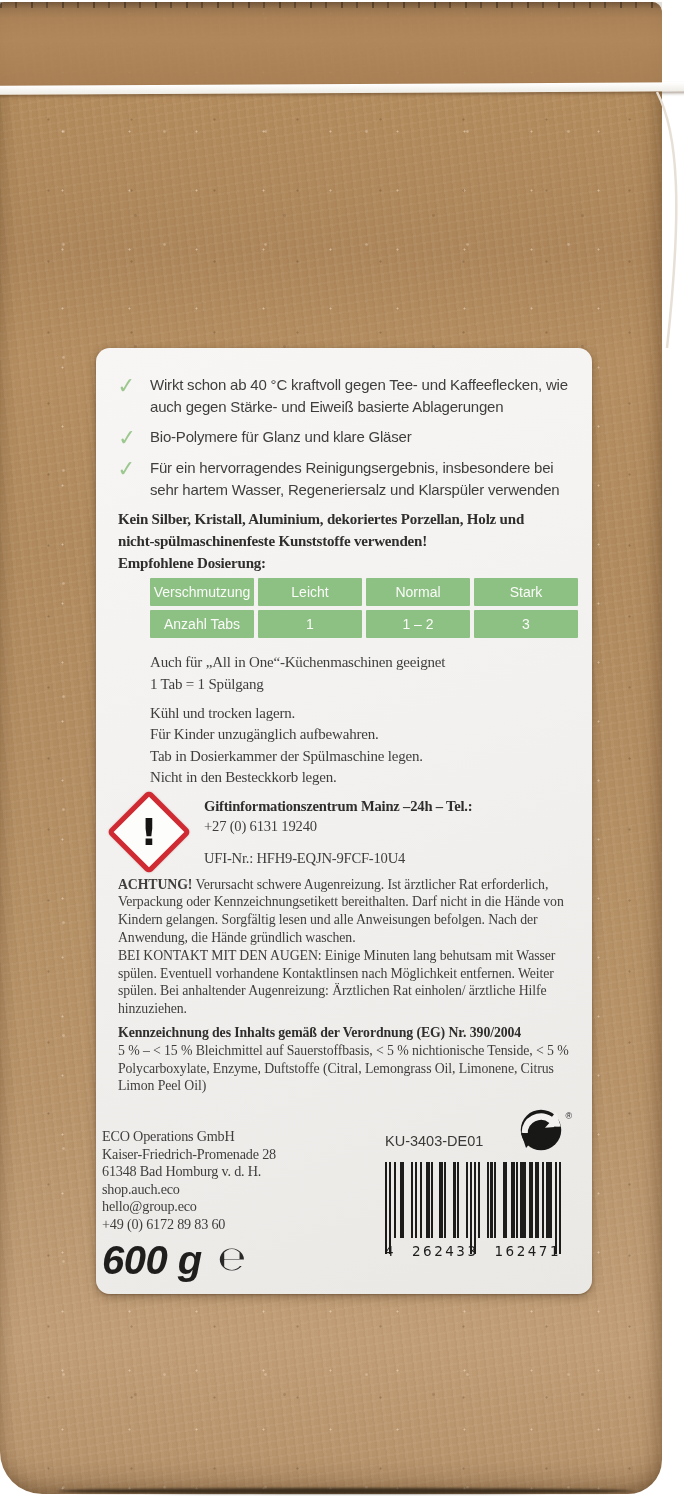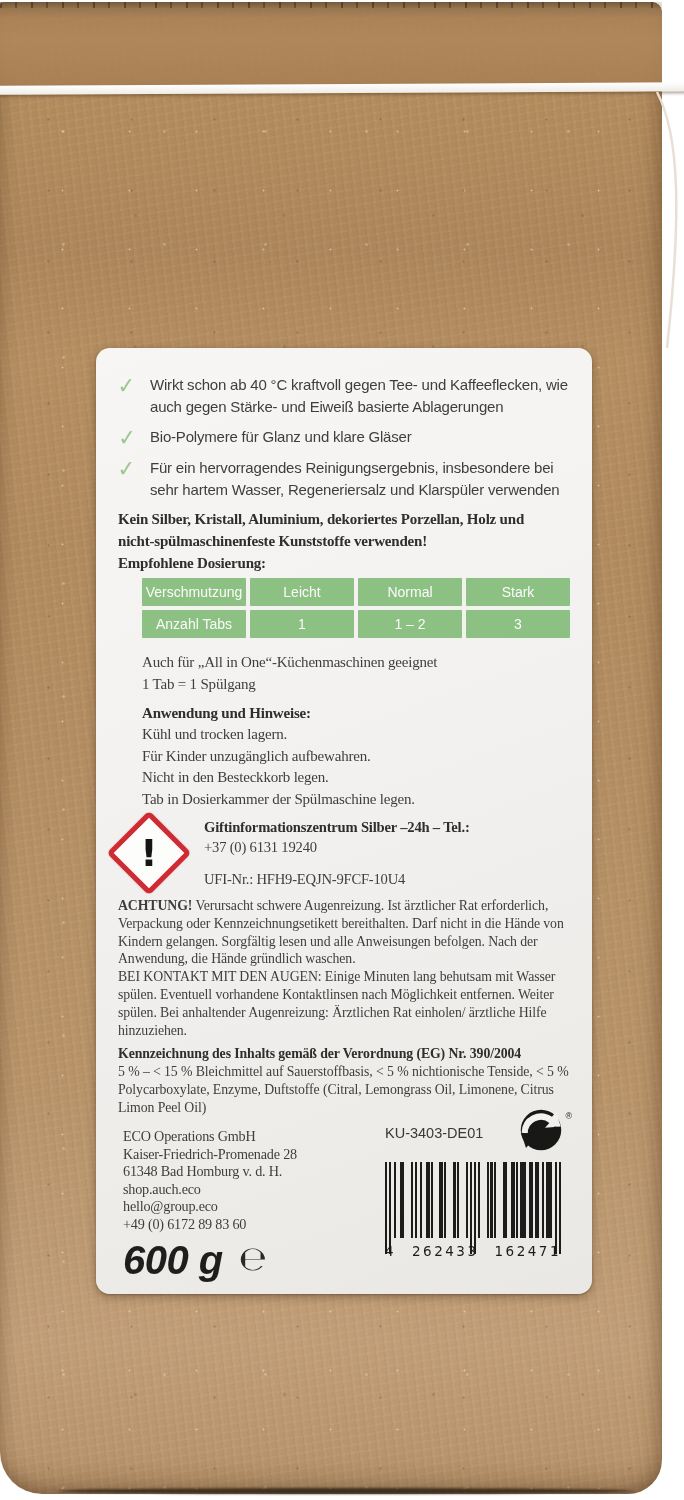--- a/index.html
+++ b/index.html
@@ -35,21 +35,21 @@
   .bag-bottom-shadow{position:absolute;left:56px;right:28px;bottom:0;height:6px;background:#2a2014;
     border-radius:50%;opacity:.8;filter:blur(1px);}
   
   .label{position:absolute;left:96px;top:346px;width:496px;height:946px;box-sizing:border-box;
     background:linear-gradient(160deg,#f7f6f4 0%,#f2f1ef 45%,#e9e8e5 100%);
     border-radius:14px;box-shadow:0 3px 10px rgba(60,40,20,.38),0 1px 2px rgba(60,40,20,.3);
     padding:26px 22px 0 22px;color:#3f3e3c;font-size:15px;letter-spacing:-0.2px;line-height:22px;}
   .label p{margin:0;font-family:Liberation Serif, serif;}
   .bold{font-weight:bold;color:#2f2e2c;}
   .pre{white-space:pre-line;}
-  .indent{margin-left:24px;}
+  .indent{margin-left:32px;}
   
   .bullet{display:flex;gap:8px;margin-bottom:7px;}
   .bullet:first-child{margin-bottom:8px;}
   .check{flex:0 0 24px;font-family:"DejaVu Sans",sans-serif;font-weight:bold;font-size:22px;
     line-height:24px;color:var(--check-green);transform:rotate(-4deg);}
   .btext{width:420px;}
   
   .warn{margin-top:8px;width:428px;}
   .dos-h{margin-top:6px;}
   .dosage{margin-top:4px;display:grid;grid-template-columns:repeat(4,1fr);gap:4px;width:428px;}
@@ -65,27 +65,27 @@
     box-shadow:0 0 2px rgba(120,30,30,.3);}
   .excl{transform:rotate(-45deg);font-weight:bold;font-size:38px;color:#161514;
     font-family:"DejaVu Sans",sans-serif;line-height:1;}
   .ptext{line-height:20px;font-size:14.6px;}
   .ufi{margin-top:12px !important;}
   
   .small{font-size:13.8px;line-height:17.8px;letter-spacing:-0.1px;}
   .hz1{margin-top:4px !important;}
   .kenn{margin-top:6px;}
   
-  .footer-left{position:absolute;left:27px;top:780px;font-size:14.2px;line-height:17.5px;}
+  .footer-left{position:absolute;left:6px;top:780px;font-size:14.2px;line-height:17.5px;}
   .weight-row{margin-top:4px;display:flex;align-items:flex-start;font-style:italic;}
   .weight{font-size:40px;font-weight:bold;color:#1f1e1c;letter-spacing:-0.5px;line-height:46px;}
   .esign{font-family:"DejaVu Sans",sans-serif;font-size:33px;margin-left:16px;line-height:44px;color:#2a2927;}
   .footer-right{position:absolute;left:289px;top:760px;width:178px;}
   .fr-top{display:flex;justify-content:space-between;align-items:flex-start;height:50px;}
-  .ku{margin-top:14px;font-size:14.5px;color:#3a3937;letter-spacing:0;}
+  .ku{margin-top:22px;font-size:14.5px;color:#3a3937;letter-spacing:0;}
   .gd-wrap{position:relative;width:44px;height:44px;}
   .gd-r{position:absolute;top:-3px;right:-9px;font-size:9px;color:#1c1c1c;}
   .barcode{position:relative;margin-top:4px;height:100px;}
   .bars{position:absolute;top:0;left:0;width:176px;height:92px;}
   .bars i{position:absolute;top:0;display:block;background:var(--bar-black);}
   .bc-digits{position:absolute;left:0;right:2px;bottom:0;display:flex;justify-content:space-between;
     font-size:13.5px;letter-spacing:2.5px;color:#1c1c1b;font-family:"DejaVu Sans",sans-serif;}
 </style>
 </head>
 <body>
@@ -127,36 +127,35 @@
         <div class="cell">1 – 2</div>
         <div class="cell">3</div>
       </div>
 
       <div class="suit indent">
         <p>Auch für „All in One“-Küchenmaschinen geeignet</p>
         <p>1 Tab = 1 Spülgang</p>
       </div>
 
       <div class="usage indent">
-        <p class="bold">Anwendung und Hinweise:</p>
         <p>Kühl und trocken lagern.</p>
         <p>Für Kinder unzugänglich aufbewahren.</p>
+        <p>Tab in Dosierkammer der Spülmaschine legen.</p>
         <p>Nicht in den Besteckkorb legen.</p>
-        <p>Tab in Dosierkammer der Spülmaschine legen.</p>
       </div>
 
       <div class="poison">
         <div class="ghs-box">
           <div class="ghs">
             <span class="excl">!</span>
           </div>
         </div>
         <div class="ptext">
-          <p class="bold">Giftinformationszentrum Silber –24h – Tel.:</p>
-          <p>+37 (0) 6131 19240</p>
+          <p class="bold">Giftinformationszentrum Mainz –24h – Tel.:</p>
+          <p>+27 (0) 6131 19240</p>
           <p class="ufi">UFI-Nr.: HFH9-EQJN-9FCF-10U4</p>
         </div>
       </div>
 
       <p class="small hz1"><b>ACHTUNG!</b> <span>Verursacht schwere Augenreizung. Ist ärztlicher Rat erforderlich, Verpackung oder Kennzeichnungsetikett bereithalten. Darf nicht in die Hände von Kindern gelangen. Sorgfältig lesen und alle Anweisungen befolgen. Nach der Anwendung, die Hände gründlich waschen.</span></p>
       <p class="small">BEI KONTAKT MIT DEN AUGEN: Einige Minuten lang behutsam mit Wasser spülen. Eventuell vorhandene Kontaktlinsen nach Möglichkeit entfernen. Weiter spülen. Bei anhaltender Augenreizung: Ärztlichen Rat einholen/ ärztliche Hilfe hinzuziehen.</p>
 
       <div class="small kenn">
         <p class="bold">Kennzeichnung des Inhalts gemäß der Verordnung (EG) Nr. 390/2004</p>
         <p>5 % – &lt; 15 % Bleichmittel auf Sauerstoffbasis, &lt; 5 % nichtionische Tenside, &lt; 5 % Polycarboxylate, Enzyme, Duftstoffe (Citral, Lemongrass Oil, Limonene, Citrus Limon Peel Oil)</p>

